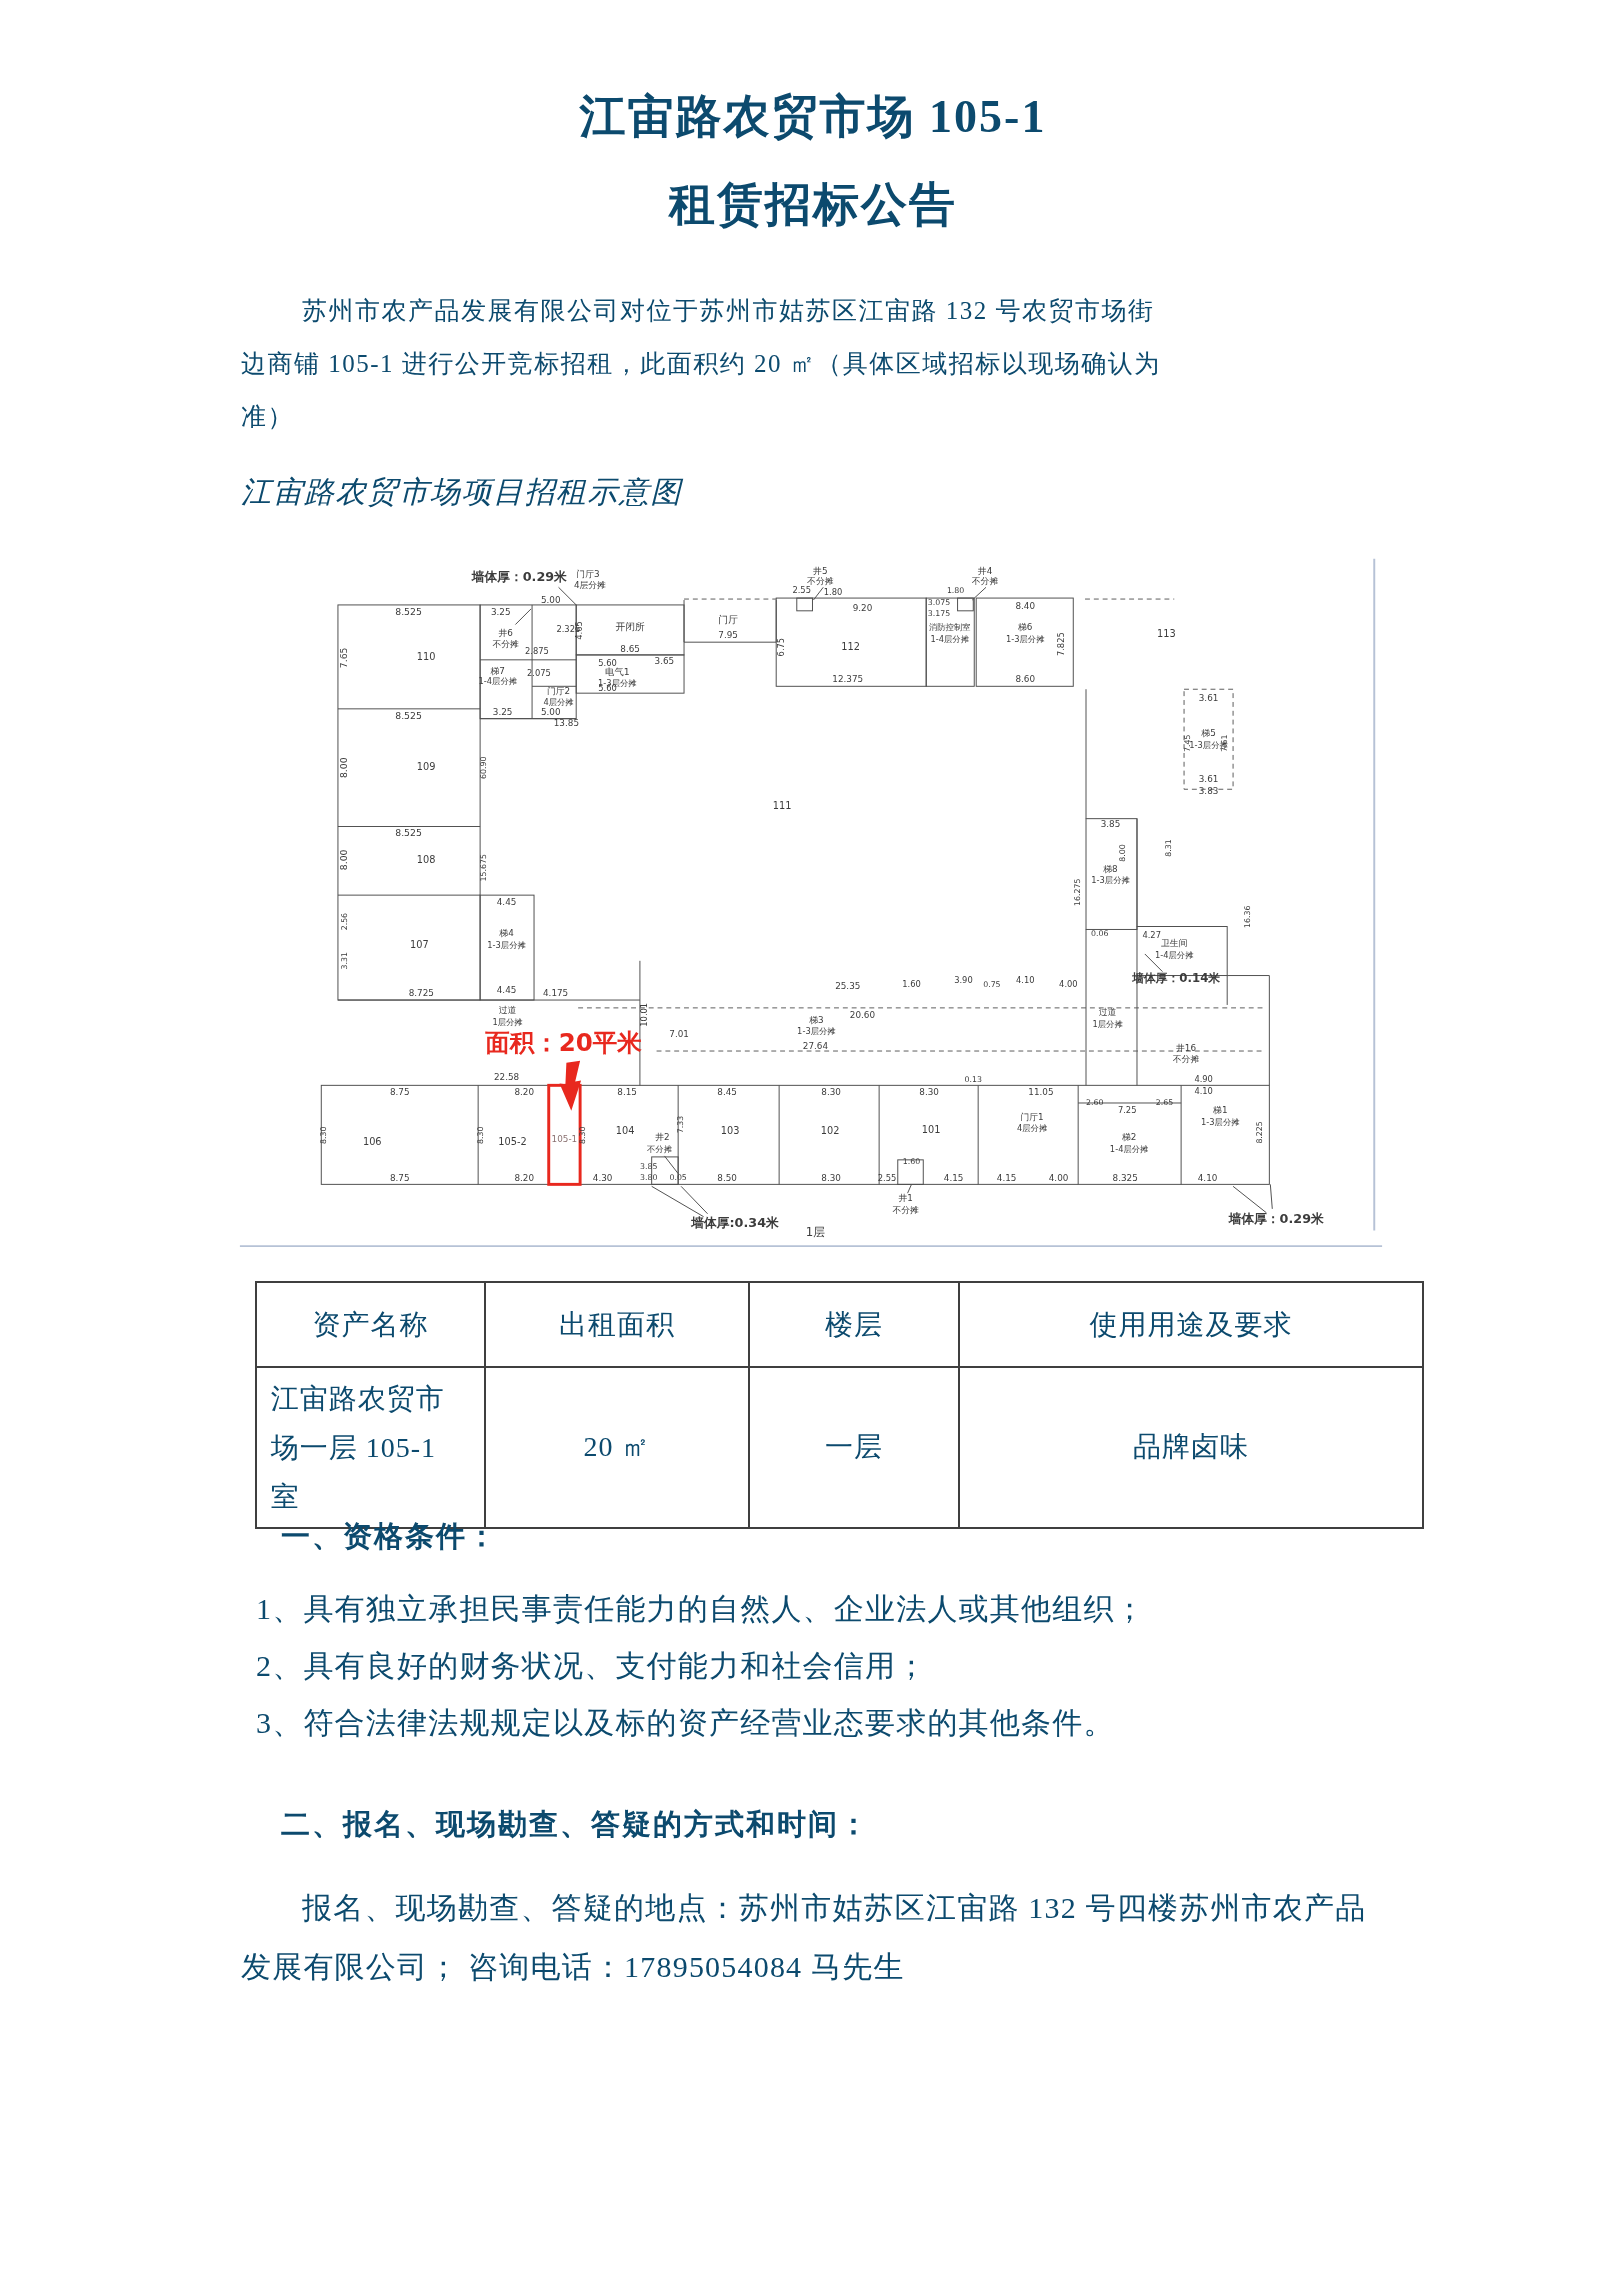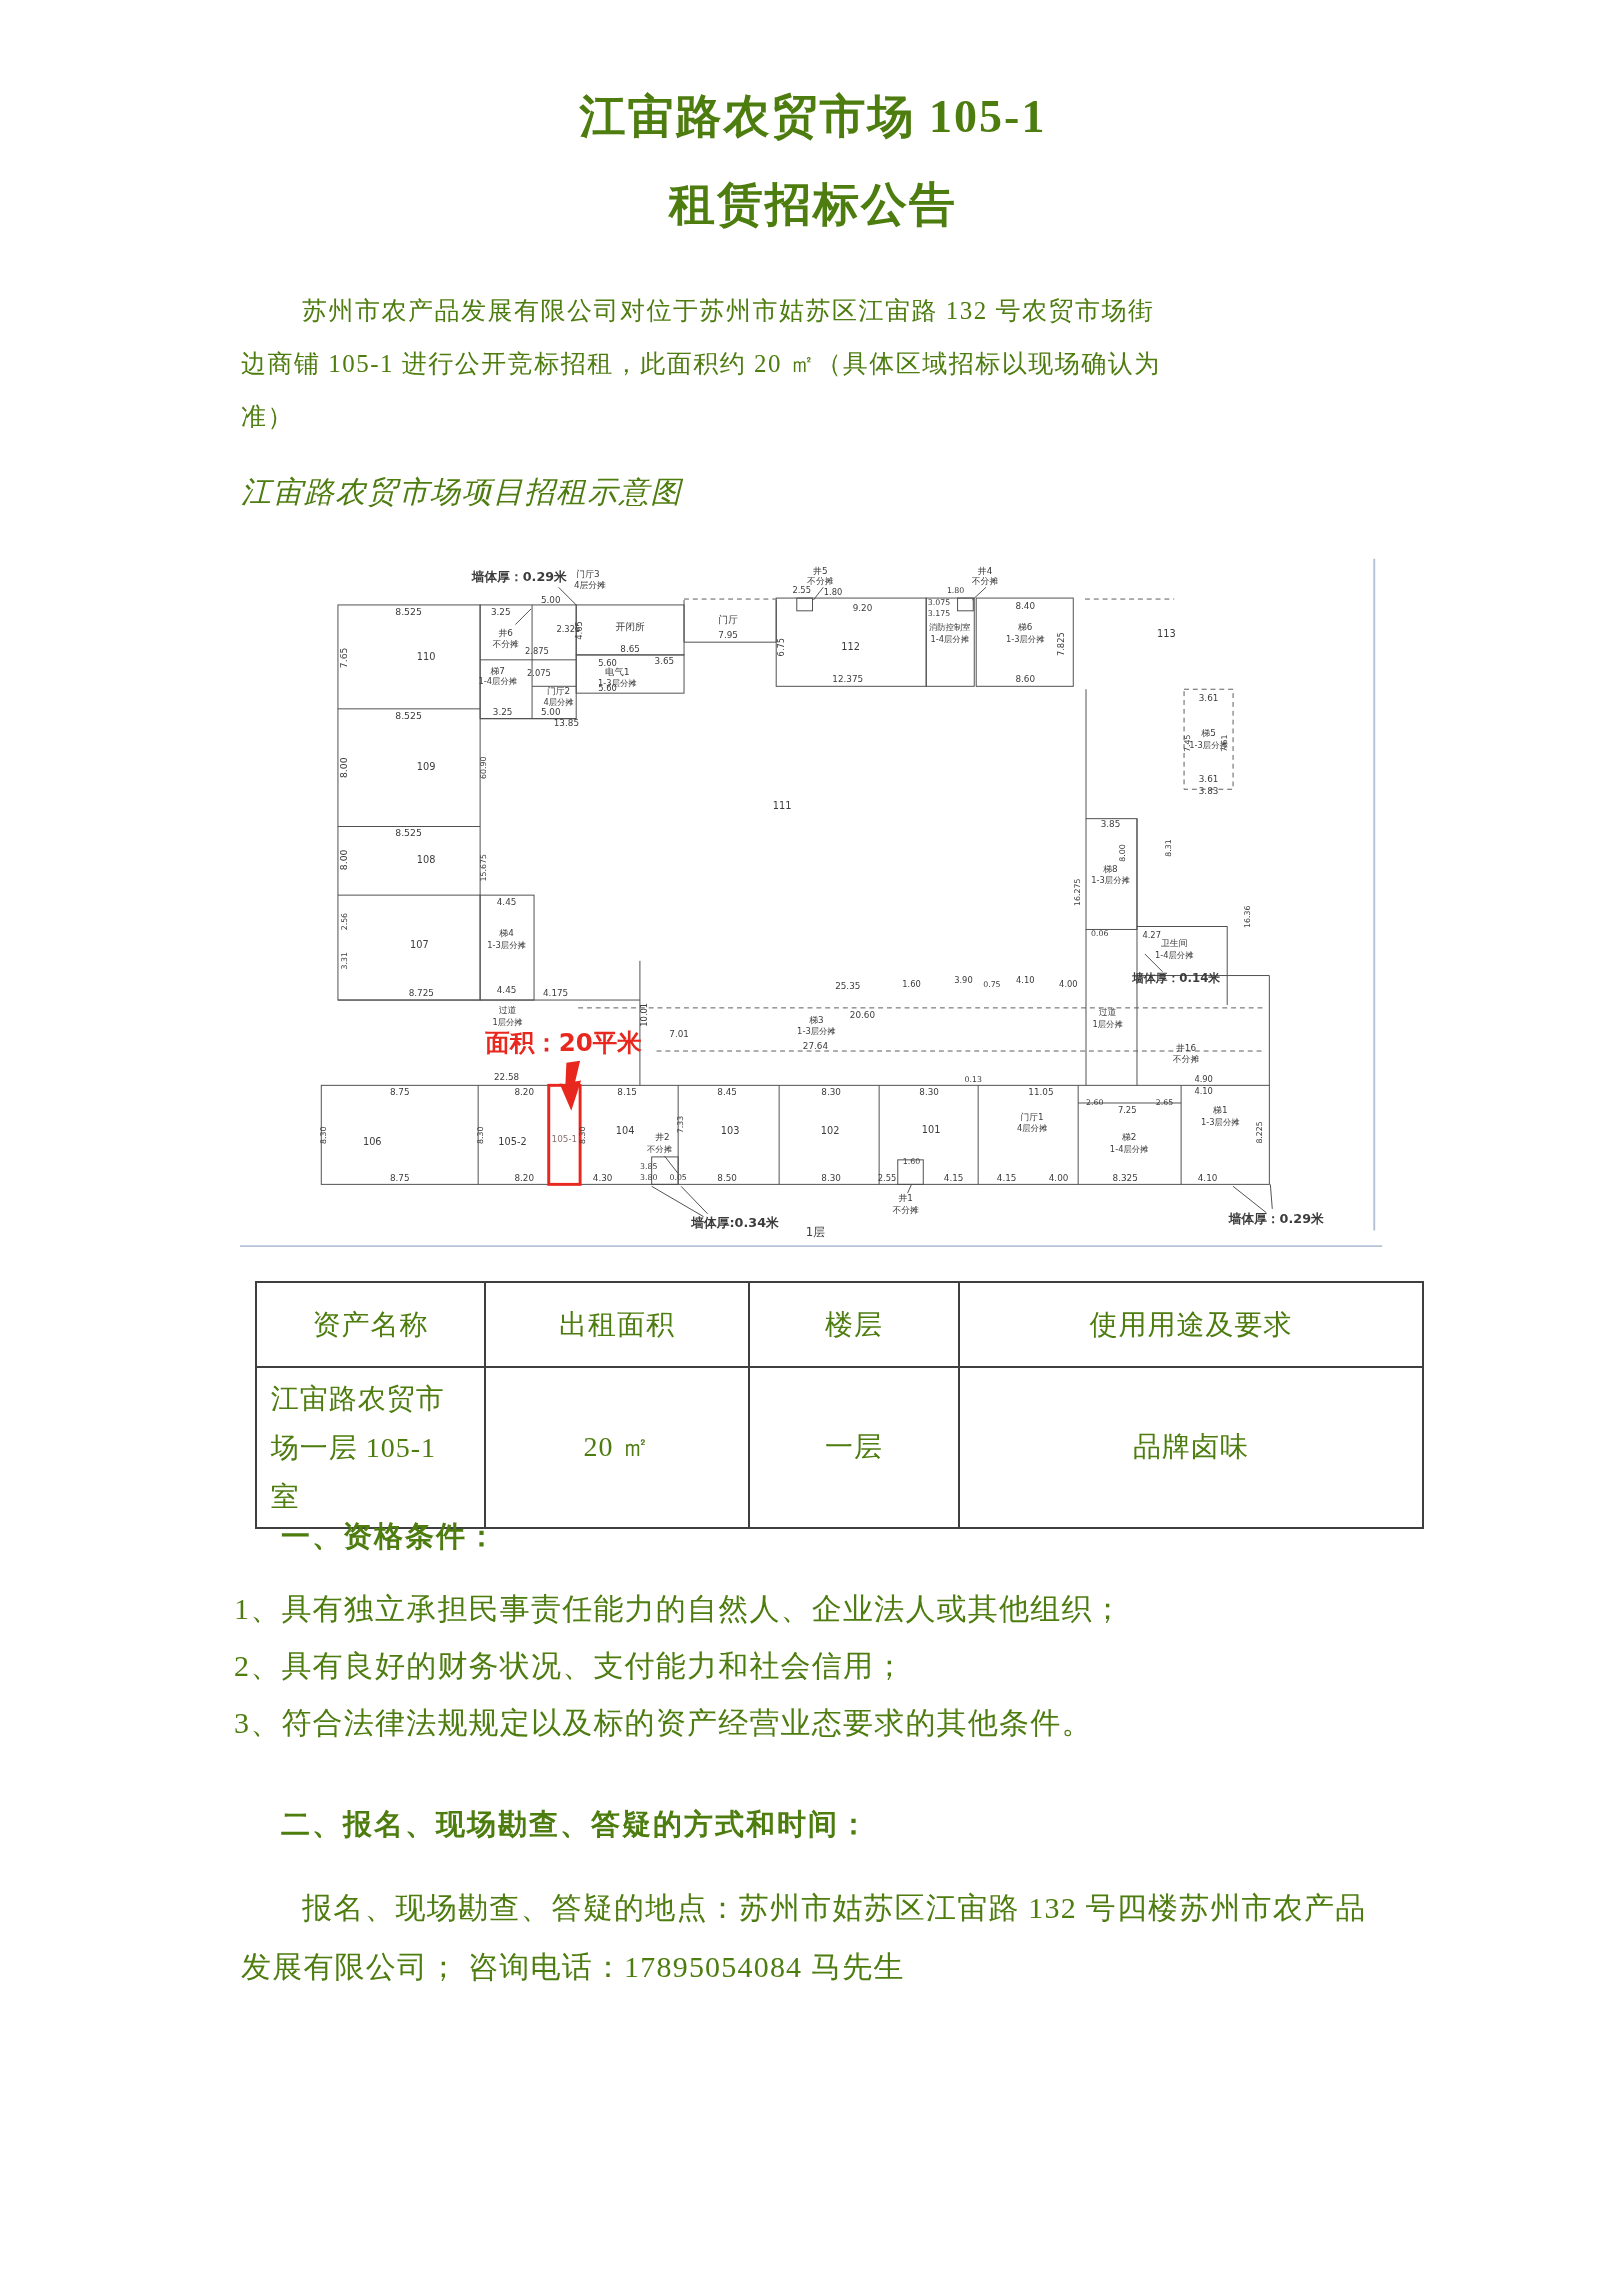--- a/index.html
+++ b/index.html
@@ -1,17 +1,17 @@
 <!DOCTYPE html>
 <html><head>
 <meta charset="utf-8">
 <style>
   html,body{margin:0;padding:0;background:#ffffff;}
   .page{position:relative;width:1620px;height:2292px;background:#fff;overflow:hidden;
-        font-family:"Liberation Serif",serif;color:#4d7c0f;}
+        font-family:"Liberation Serif",serif;color:#0c4a6e;}
   .abs{position:absolute;}
   .title{width:1144px;left:241px;text-align:center;font-weight:700;font-size:46px;
          letter-spacing:2px;font-family:"Liberation Serif",serif;}
   .bodytext{font-size:25px;letter-spacing:1.5px;line-height:53px;}
   .indent{text-indent:61px;}
   .caption{font-size:30px;letter-spacing:1.5px;font-style:italic;}
   .heading{font-family:"DejaVu Sans",sans-serif;font-weight:700;font-size:29px;letter-spacing:2px;margin-left:40px;}
   .items div{font-size:30px;letter-spacing:1.2px;line-height:57px;}
   .sec2body{font-size:30px;letter-spacing:1.2px;line-height:59px;width:1147px;}
   table.assets{border-collapse:collapse;table-layout:fixed;width:1151px;margin-left:20px;}
@@ -299,21 +299,21 @@
       <td class="rw c0 cell-left">江宙路农贸市场一层 105-1 室</td>
       <td class="rw c1 cell-center">20 ㎡</td>
       <td class="rw c2 cell-center">一层</td>
       <td class="rw c3 cell-center">品牌卤味</td>
     </tr>
   </tbody>
     </table>
 
   <div class="abs heading" style="left:241px;top:1517px;">一、资格条件：</div>
 
-  <div class="abs items" style="left:234px;top:1580px;width:1149px;">
+  <div class="abs items" style="left:256px;top:1580px;width:1149px;">
     <div>1、具有独立承担民事责任能力的自然人、企业法人或其他组织；</div>
     <div>2、具有良好的财务状况、支付能力和社会信用；</div>
     <div>3、符合法律法规规定以及标的资产经营业态要求的其他条件。</div>
   </div>
 
   <div class="abs heading" style="left:241px;top:1805px;">二、报名、现场勘查、答疑的方式和时间：</div>
 
   <div class="abs sec2body indent" style="left:241px;top:1878px;">报名、现场勘查、答疑的地点：苏州市姑苏区江宙路 132 号四楼苏州市农产品发展有限公司；  咨询电话：17895054084 马先生</div>
 
 </div>

